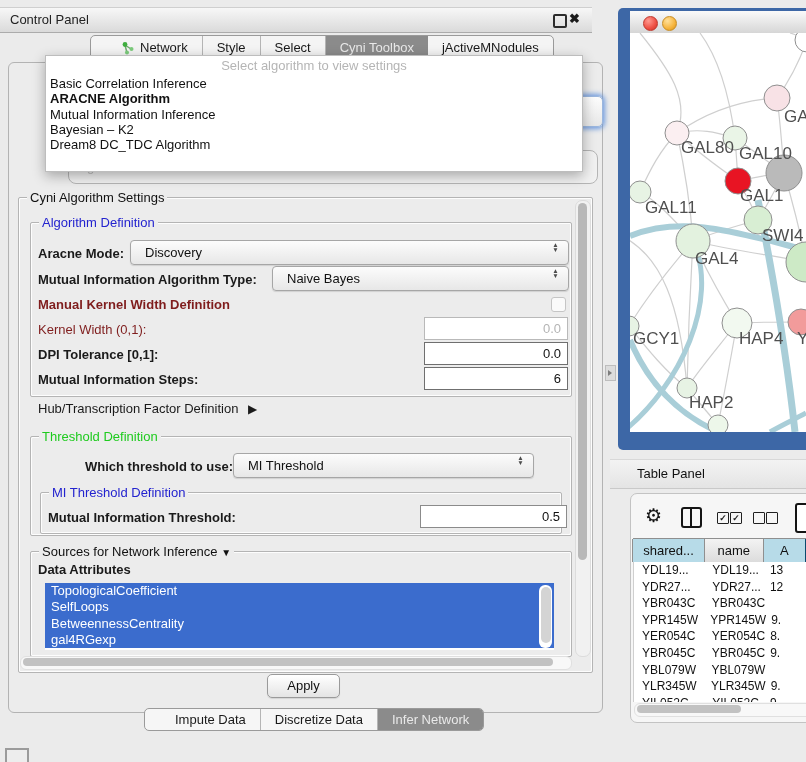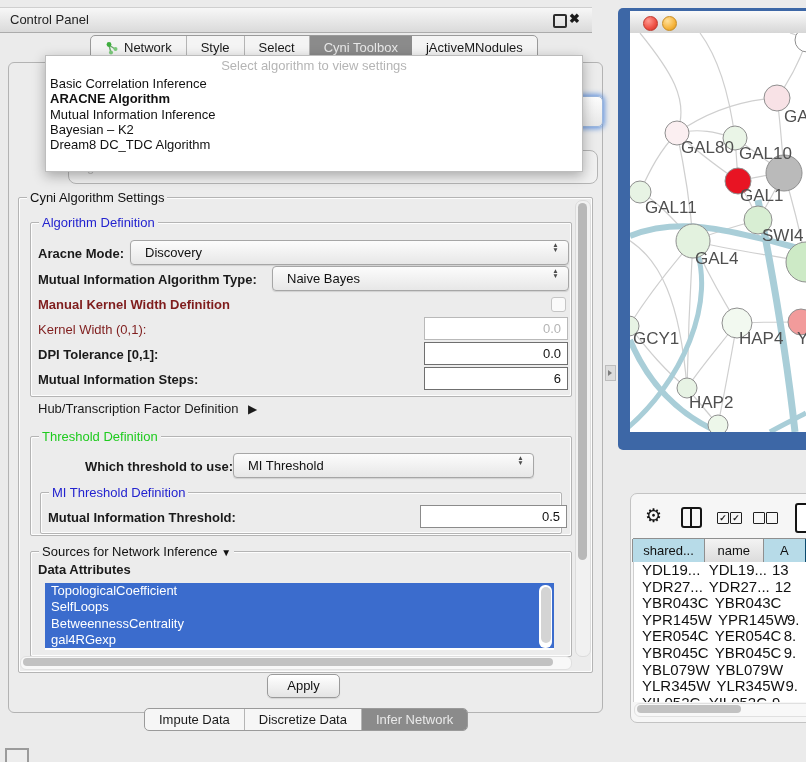--- a/index.html
+++ b/index.html
@@ -5,21 +5,21 @@
   html,body{margin:0;padding:0;background:#ebebeb;}
   #app{position:relative;width:806px;height:762px;background:#ebebeb;overflow:hidden;
        font-family:"Liberation Sans",sans-serif;color:#111;font-size:13px;}
   .abs{position:absolute;}
   
   .titlebar{left:0;top:7px;width:592px;height:24px;
     background:linear-gradient(#f7f7f7,#dadada);border-top:1px solid #cfcfcf;border-bottom:1px solid #ababab;}
   .titlebar .t{position:absolute;left:10px;top:4px;font-size:13px;color:#222;}
   .float-ico{position:absolute;left:553px;top:6px;width:10px;height:10px;border:2px solid #2c2c2c;border-radius:2px;}
   .close-ico{position:absolute;left:569px;top:3px;font-size:13px;font-weight:bold;color:#1a1a1a;}
-  .tabstrip{display:flex;align-items:stretch;border:1px solid #9a9a9a;border-radius:5px;background:#f4f4f4;overflow:hidden;height:23px;}
+  .tabstrip{display:flex;align-items:stretch;border:1px solid #9a9a9a;border-radius:5px;background:#f4f4f4;overflow:hidden;height:23px;padding-left:16px;}
   .tab{display:flex;align-items:center;padding:0 14px;border-right:1px solid #b5b5b5;color:#1a1a1a;white-space:nowrap;}
   .tab:last-child{border-right:none;}
   .tab.sel{background:#8b8b8b;color:#e9e9e9;border-right:none;}
   .outerpanel{left:8px;top:62px;width:593px;height:649px;border:1px solid #b3b3b3;border-radius:6px;background:#ececec;}
   
   .popup{left:45px;top:55px;width:536px;height:115px;background:#fff;border:1px solid #bdbdbd;
          box-shadow:0 4px 12px rgba(0,0,0,.3);z-index:30;}
   .popup .prompt{height:20px;line-height:20px;text-align:center;color:#b5b5b5;}
   .algo-item{height:15.3px;line-height:15.3px;padding-left:4px;white-space:nowrap;}
   .algo-item.sel{font-weight:bold;}
@@ -65,21 +65,21 @@
   .tp-body{left:630px;top:493px;width:210px;height:228px;border:1px solid #c3c3c3;border-radius:7px;background:#f6f6f6;}
   .ticon{color:#141414;}
   .colico{left:681px;top:507px;width:17px;height:17px;border:2px solid #141414;border-radius:3px;}
   .colico:after{content:"";position:absolute;left:7px;top:0;width:2px;height:17px;background:#141414;}
   .cb{position:absolute;width:10px;height:10px;border:1.5px solid #202020;border-radius:1px;font-size:9px;line-height:10px;text-align:center;color:#202020;font-weight:bold;}
   .particon{left:795px;top:503px;width:22px;height:26px;border:2px solid #141414;border-radius:3px;background:#fff;}
   .thead{display:flex;height:23px;border-top:1px solid #8f8f8f;border-bottom:1px solid #8f8f8f;}
   .th{line-height:23px;text-align:center;border-right:1px solid #0c4a6e;border-left:1px solid #8f8f8f;margin-left:-1px;overflow:hidden;white-space:nowrap;}
   .hblue{background:#b7dbe8;} .hgray{background:linear-gradient(#f3f3f3,#dcdcdc);}
   #t-rows{overflow:hidden;background:#fff;border-left:1px solid #cfcfcf;}
-  .t-row{display:flex;height:16.6px;line-height:16.6px;font-size:15px;white-space:nowrap;}
+  .t-row{display:flex;height:16.6px;line-height:16.6px;font-size:12px;white-space:nowrap;}
   .t-c1{width:86px;padding-left:8px;box-sizing:border-box;}
   .t-c2{width:70px;padding-left:6px;box-sizing:border-box;}
   .t-c3{width:50px;padding-left:5px;box-sizing:border-box;}
 </style>
 </head>
 <body>
 
 <div id="app">
 
   <div class="abs titlebar">
@@ -291,20 +291,23 @@
         <text x="645" y="213" font-size="17" fill="#4f4f4f" font-family="&quot;Liberation Sans&quot;, sans-serif">GAL11</text>
         <text x="762" y="241" font-size="17" fill="#4f4f4f" font-family="&quot;Liberation Sans&quot;, sans-serif">SWI4</text>
         <text x="695" y="264" font-size="17" fill="#4f4f4f" font-family="&quot;Liberation Sans&quot;, sans-serif">GAL4</text>
         <text x="739" y="344" font-size="17" fill="#4f4f4f" font-family="&quot;Liberation Sans&quot;, sans-serif">HAP4</text>
         <text x="797" y="344" font-size="17" fill="#4f4f4f" font-family="&quot;Liberation Sans&quot;, sans-serif">Y</text>
         <text x="633" y="344" font-size="17" fill="#4f4f4f" font-family="&quot;Liberation Sans&quot;, sans-serif">GCY1</text>
         <text x="689" y="408" font-size="17" fill="#4f4f4f" font-family="&quot;Liberation Sans&quot;, sans-serif">HAP2</text>
       </svg>
   </div>
 
+  <div class="abs tp-bar">
+    <div class="t">Table Panel</div>
+  </div>
   <div class="abs tp-body"></div>
   <div class="abs ticon" style="left:645px;top:504px;font-size:19px;">⚙</div>
   <div class="abs colico"></div>
   <div class="cb abs" style="left:717px;top:512px;">✓</div>
   <div class="cb abs" style="left:730px;top:512px;">✓</div>
   <div class="cb abs" style="left:753px;top:512px;"></div>
   <div class="cb abs" style="left:766px;top:512px;"></div>
   <div class="abs particon"></div>
 
   <div class="abs thead" id="t-head" style="left:633px;top:538px;width:173px;">

